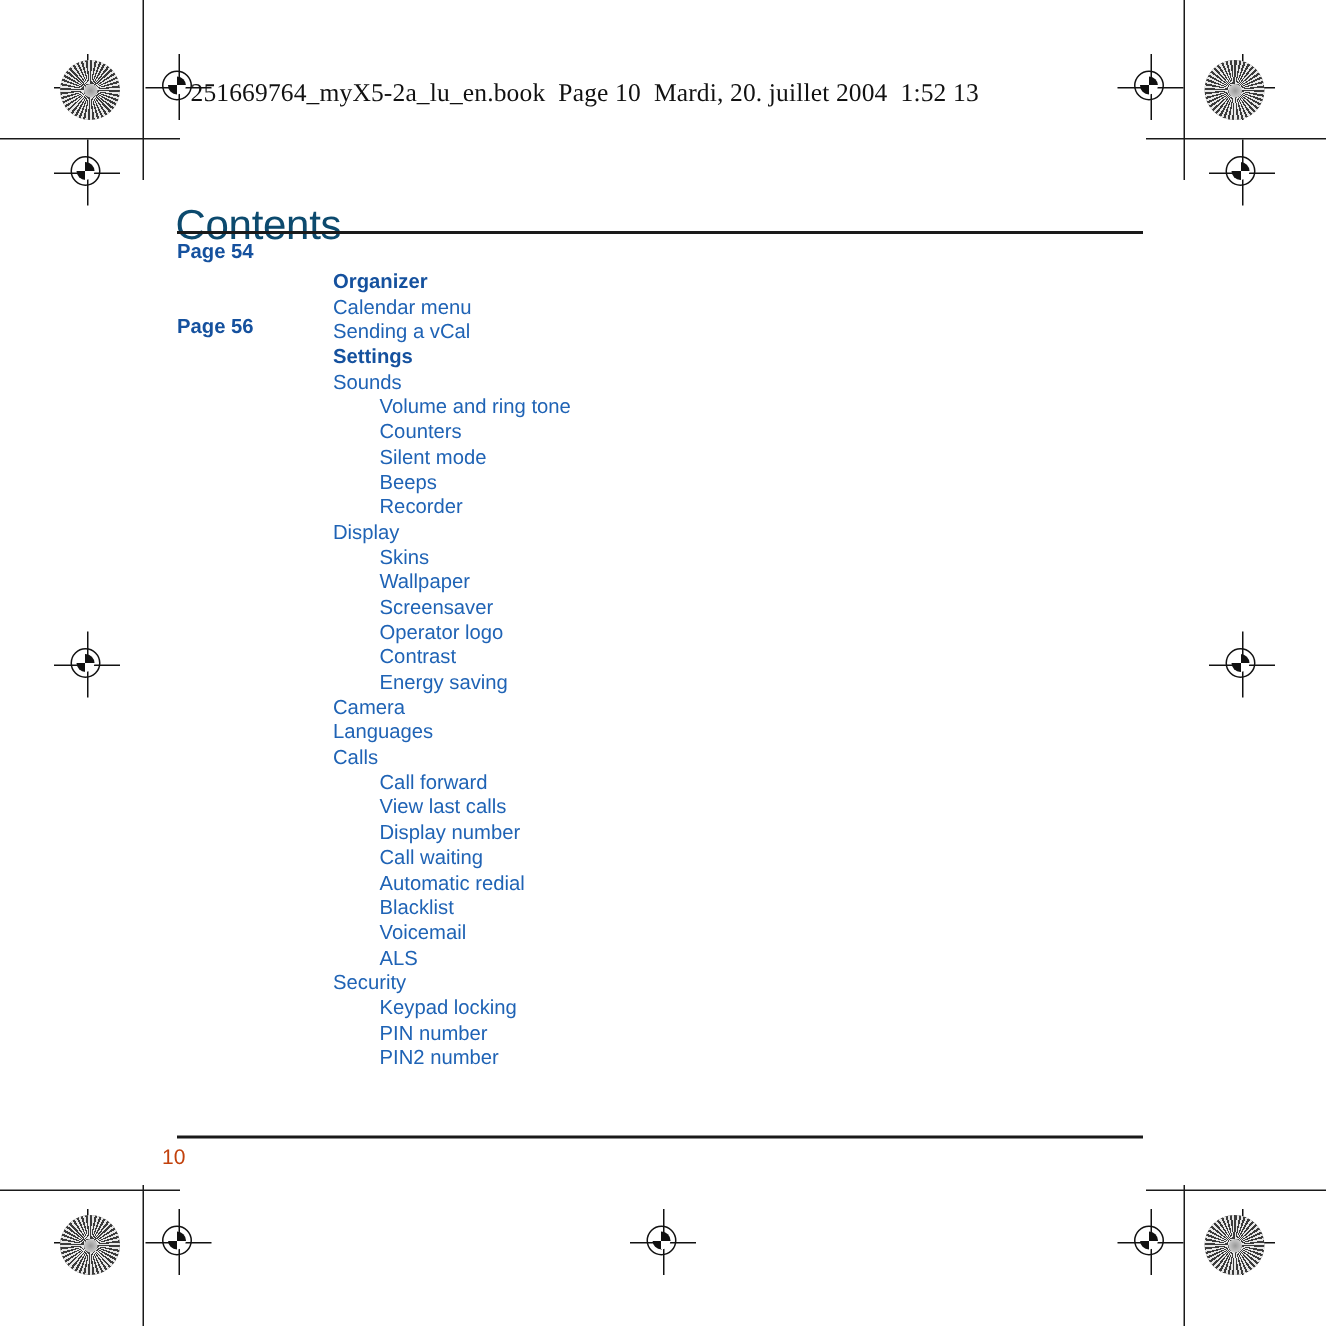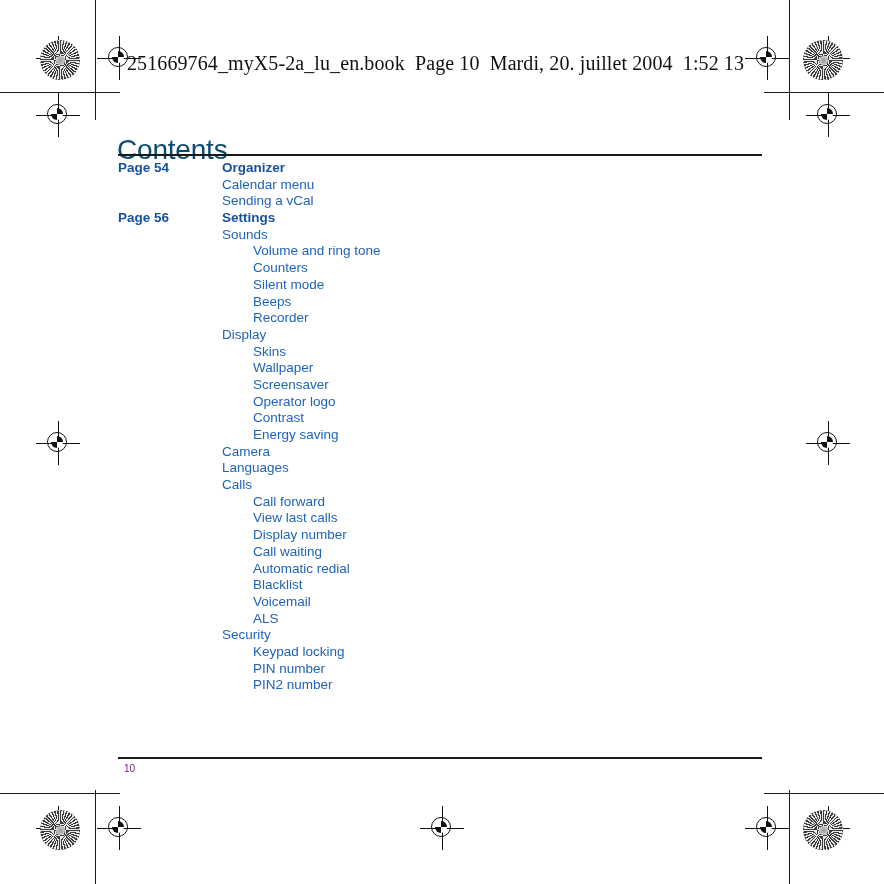--- a/index.html
+++ b/index.html
@@ -92,21 +92,21 @@
     border-radius: 50%;
     background: radial-gradient(circle, #9a9a9a 0%, #c9c9c9 70%, #bdbdbd 100%);
   }
 
   
   .header-line {
     position: absolute;
     left: 127px;
     top: 52px;
     font-family: "Liberation Serif", serif;
-    font-size: 20px;
+    font-size: 17px;
     color: #111111;
     white-space: pre;
     letter-spacing: 0.1px;
   }
 
   .page-title {
     position: absolute;
     left: 117px;
     top: 115px;
     font-size: 28px;
@@ -159,39 +159,40 @@
     font-size: 13.5px;
     font-weight: bold;
     color: #15519e;
     flex: 0 0 auto;
   }
 
   .entry {
     font-size: 13.5px;
     color: #1f63b5;
     white-space: pre;
+    margin-top: 20px;
   }
   .entry.lvl0 {
     font-weight: bold;
     color: #15519e;
   }
   .entry.lvl1 {
     padding-left: 0px;
     text-align: center;
   }
   .entry.lvl2 {
     padding-left: 31px;
   }
 
   .footer-pagenum {
     position: absolute;
-    left: 124px;
+    left: 108px;
     top: 763px;
-    font-size: 10px;
-    color: #701a75;
+    font-size: 14px;
+    color: #c2410c;
   }
 </style>
 </head>
 <body>
 
 <div class="marks">
 
   <div class="trim-v" style="left:95px; top:0; height:120px;"></div>
   <div class="trim-v" style="left:95px; top:790px; height:94px;"></div>
   <div class="trim-v" style="left:789px; top:0; height:120px;"></div>

